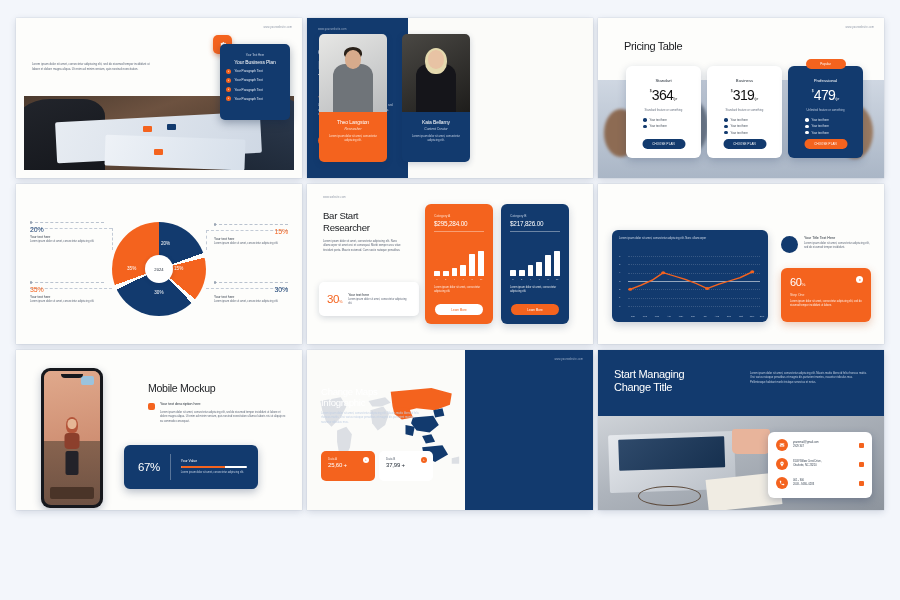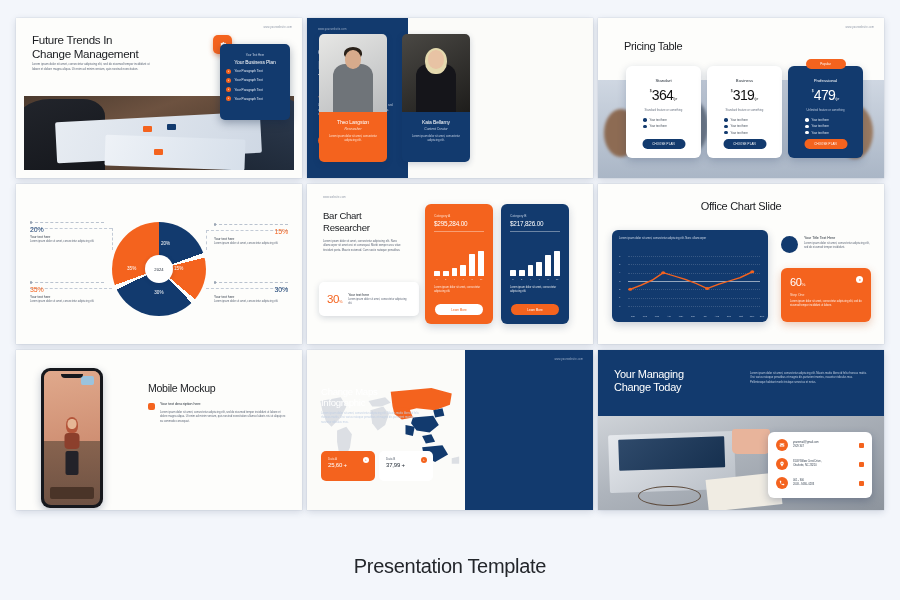--- a/index.html
+++ b/index.html
@@ -301,24 +301,20 @@
 </style>
 </head>
 <body>
 
 <div class="deck">
   <div class="grid">
 
     <div class="slide">
       <div class="s1-top"></div>
       <div class="url">www.yourwebsite.com</div>
-      <div class="s1-title">
-        <div>Future Trends In</div>
-        <div>Change Management</div>
-      </div>
       <div class="s1-sub lorem">Lorem ipsum dolor sit amet, consectetur adipiscing elit, sed do eiusmod tempor incididunt ut labore et dolore magna aliqua. Ut enim ad minim veniam, quis nostrud exercitation.</div>
       <div class="s1-photo">
         <div class="fig-l"></div>
         <div class="fig-r"></div>
         <div class="desk"></div>
         <div class="desk2"></div>
         <div class="chip" style="left:44%;top:40%;background:#f4631e"></div>
         <div class="chip" style="left:53%;top:38%;background:#123a6e"></div>
         <div class="chip" style="left:48%;top:72%;background:#f4631e"></div>
       </div>
@@ -521,21 +517,21 @@
         <div class="bar"></div>
         <div class="pct navy" style="text-align:right">30%</div>
         <div class="hd">Your text here</div>
         <div class="bd lorem">Lorem ipsum dolor sit amet, consectetur adipiscing elit.</div>
       </div>
     </div>
 
     <div class="slide">
       <div class="url" style="left:16px;right:auto;top:12px">www.website.com</div>
       <div class="s5-title">
-        <div>Bar Chart</div>
+        <div>Bar Start</div>
         <div>Researcher</div>
       </div>
       <div class="s5-body lorem">Lorem ipsum dolor sit amet, consectetur adipiscing elit. Nunc ullamcorper sit amet orci et consequat. Morbi semper arcu vitae tincidunt porta. Mauris euismod. Cum sociis natoque penatibus.</div>
       <div class="s5-stat">
         <div class="big"><span>30</span><i>%</i></div>
         <div>
           <div class="hd">Your text here</div>
           <div class="bd lorem">Lorem ipsum dolor sit amet, consectetur adipiscing elit.</div>
         </div>
       </div>
@@ -583,21 +579,20 @@
           <span>6</span>
           <span>8</span>
           <span>10</span>
         </div>
         <div class="note">Lorem ipsum dolor sit amet, consectetur adipiscing elit.</div>
         <div class="btn">Learn More</div>
       </div>
     </div>
 
     <div class="slide">
-      <div class="s6-title">Office Chart Slide</div>
       <div class="s6-chart">
         <div class="cap">Lorem ipsum dolor sit amet, consectetur adipiscing elit. Nunc ullamcorper</div>
         <div class="s6-grid">
           <div class="gl" style="top:0%"></div>
             <div class="gl" style="top:16.6%"></div>
           <div class="gl" style="top:33.3%"></div>
             <div class="gl" style="top:66.6%"></div>
           <div class="gl" style="top:83.3%"></div>
             <div class="gl" style="top:100%"></div>
           <div class="ref" style="top:50%"></div>
@@ -658,20 +653,31 @@
           <div class="pers-l"></div>
           <div class="tbl"></div>
         </div>
       </div>
       <div class="s7-title">Mobile Mockup</div>
       <div class="s7-row">
         <span class="s7-sq"></span>
         <span class="s7-hd">Your text description here</span>
       </div>
       <div class="s7-bd lorem">Lorem ipsum dolor sit amet, consectetur adipiscing elit, sed do eiusmod tempor incididunt ut labore et dolore magna aliqua. Ut enim ad minim veniam, quis nostrud exercitation ullamco laboris nisi ut aliquip ex ea commodo consequat.</div>
+      <div class="s7-card">
+        <div class="big">67%</div>
+        <div class="s7-div"></div>
+        <div>
+          <div class="s7-val">Your Value</div>
+          <div class="s7-prog">
+              <i style="width:67%"></i>
+            </div>
+          <div class="s7-note">Lorem ipsum dolor sit amet, consectetur adipiscing elit.</div>
+        </div>
+      </div>
     </div>
 
     <div class="slide">
       <div class="s8-map">
         <svg viewBox="0 0 160 100" style="position:absolute;left:6px;top:16px;width:148px;height:118px">
           <g fill="#dcdfe4">
             <path d="M8 24 L30 20 L36 30 L30 42 L20 52 L14 46 L10 34 Z"></path>
             <path d="M26 56 L36 52 L42 60 L40 74 L34 88 L28 80 L26 68 Z"></path>
             <path d="M62 34 L76 30 L82 38 L78 50 L70 56 L64 48 Z"></path>
             <path d="M60 24 L78 20 L84 26 L74 30 L64 30 Z"></path>
@@ -715,22 +721,22 @@
       <div class="s9-photo">
         <div class="lap">
             <i></i>
           </div>
         <div class="mug"></div>
         <div class="pad"></div>
         <div class="glass"></div>
       </div>
       <div class="s9-top"></div>
       <div class="s9-title">
-        <div>Your Managing</div>
-        <div>Change Today</div>
+        <div>Start Managing</div>
+        <div>Change Title</div>
       </div>
       <div class="s9-bd">Lorem ipsum dolor sit amet, consectetur adipiscing elit. Mauris mattis libero id felis rhoncus mattis. Orci varius natoque penatibus et magnis dis parturient montes, nascetur ridiculus mus. Pellentesque habitant morbi tristique senectus et netus.</div>
       <div class="s9-card">
         <div class="c-row">
           <span class="c-ic">
               <svg viewBox="0 0 24 24" fill="#fff">
                 <path d="M3 6h18v12H3z" opacity=".25"></path>
                 <path d="M3 6h18v2l-9 6-9-6V6zm0 4.6l9 6 9-6V18H3z"></path>
               </svg>
             </span>
@@ -762,14 +768,13 @@
             <span>001 - 900</span><br>
             <span>2003 - 9480- 0283</span>
           </span>
           <span class="c-pip"></span>
         </div>
       </div>
     </div>
 
   </div>
 
-  <div class="caption">Presentation Template</div>
 </div>
 
 </body></html>

